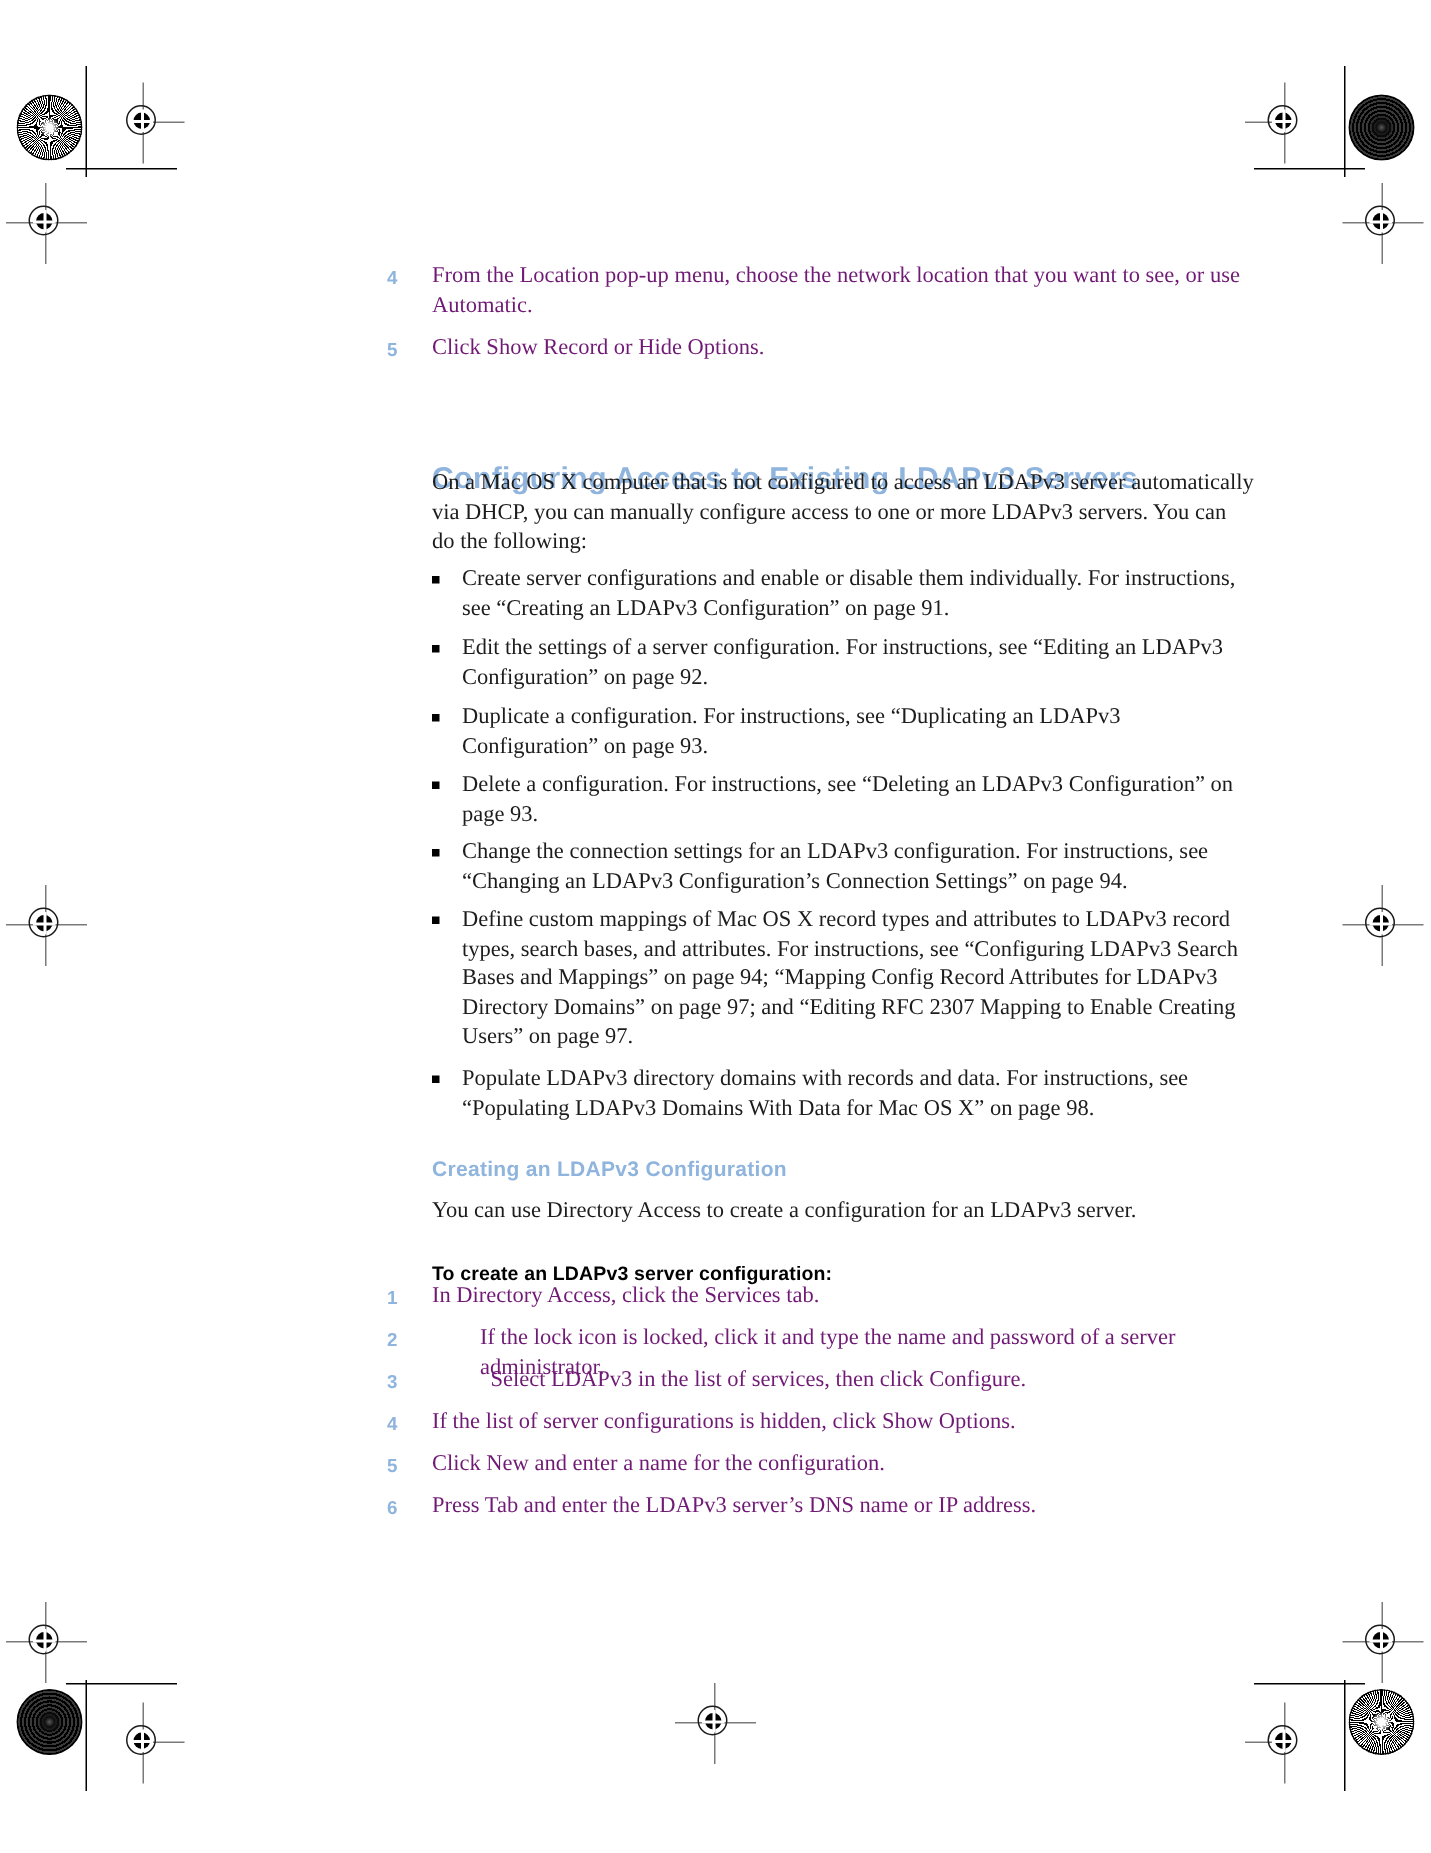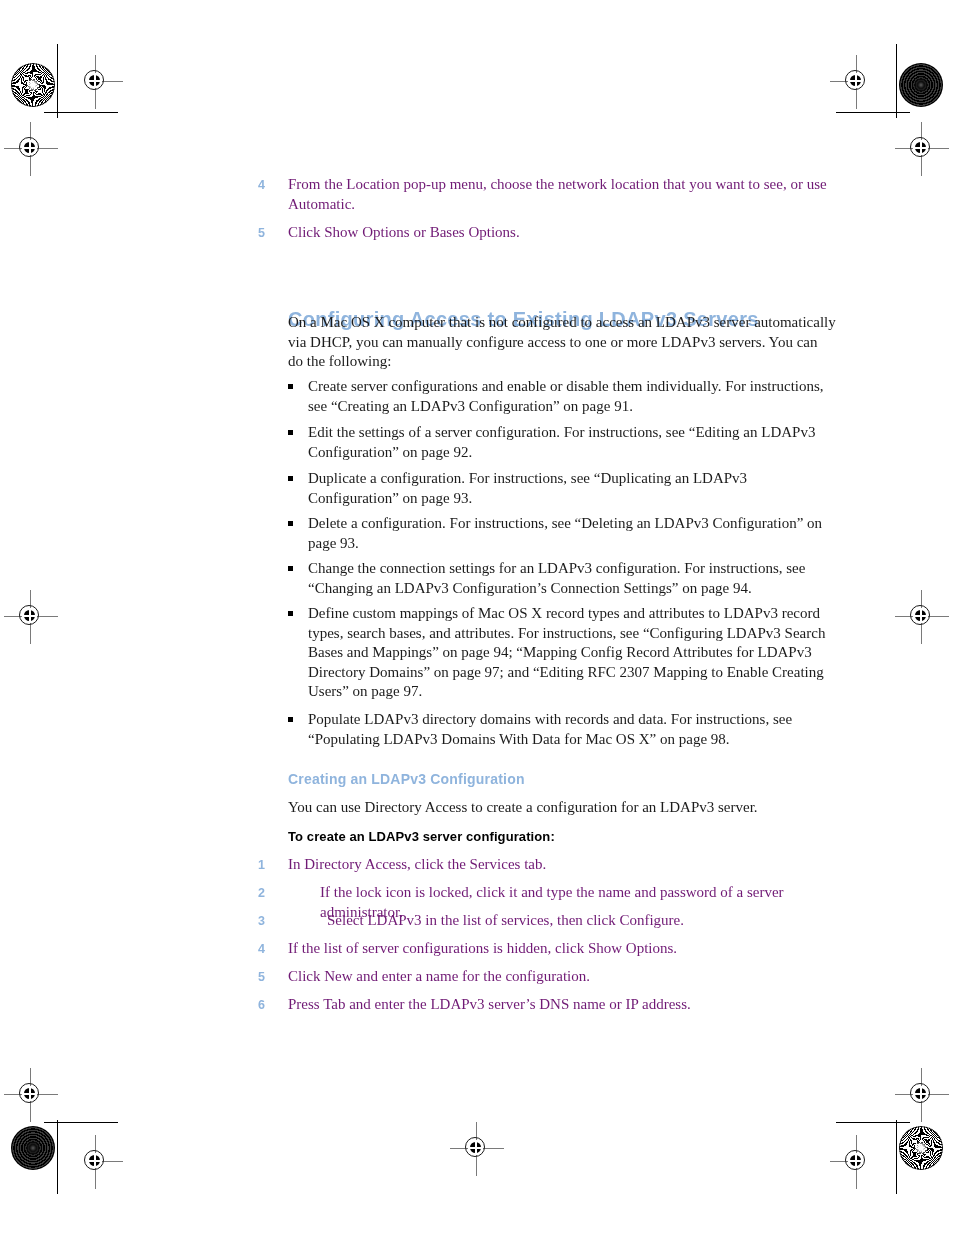--- a/index.html
+++ b/index.html
@@ -157,20 +157,21 @@
     text-align: right;
   }
   .h4 {
     position: absolute;
     left: 288px;
     color: #000000;
     font-family: "Liberation Sans", sans-serif;
     font-weight: bold;
     font-size: 13px;
     letter-spacing: 0.1px;
+    margin-top: 12px;
   }
 
   .para {
     position: absolute;
     left: 288px;
     width: 548px;
     font-family: "Liberation Serif", serif;
     font-size: 15px;
     line-height: 19.5px;
     color: #1c1c1c;
@@ -322,21 +323,21 @@
 
   <div class="content">
 
     <div class="step" style="left:258px; top:175px; width:580px;">
       <div class="step-num">4</div>
       <div class="step-text" style="width:548px;">From the Location pop-up menu, choose the network location that you want to see, or use Automatic.</div>
     </div>
 
     <div class="step" style="left:258px; top:223px; width:580px;">
       <div class="step-num">5</div>
-      <div class="step-text" style="width:548px;">Click Show Options or Bases Options.</div>
+      <div class="step-text" style="width:548px;">Click Show Record or Hide Options.</div>
     </div>
 
     <div class="h2" style="top:282px;">Configuring Access to Existing LDAPv3 Servers</div>
 
     <div class="para" style="top:313px;">On a Mac OS X computer that is not configured to access an LDAPv3 server automatically via DHCP, you can manually configure access to one or more LDAPv3 servers. You can do the following:</div>
 
     <div class="bullet-item" style="top:377px;">
       <div class="bullet-sq">
           <i></i>
         </div>

